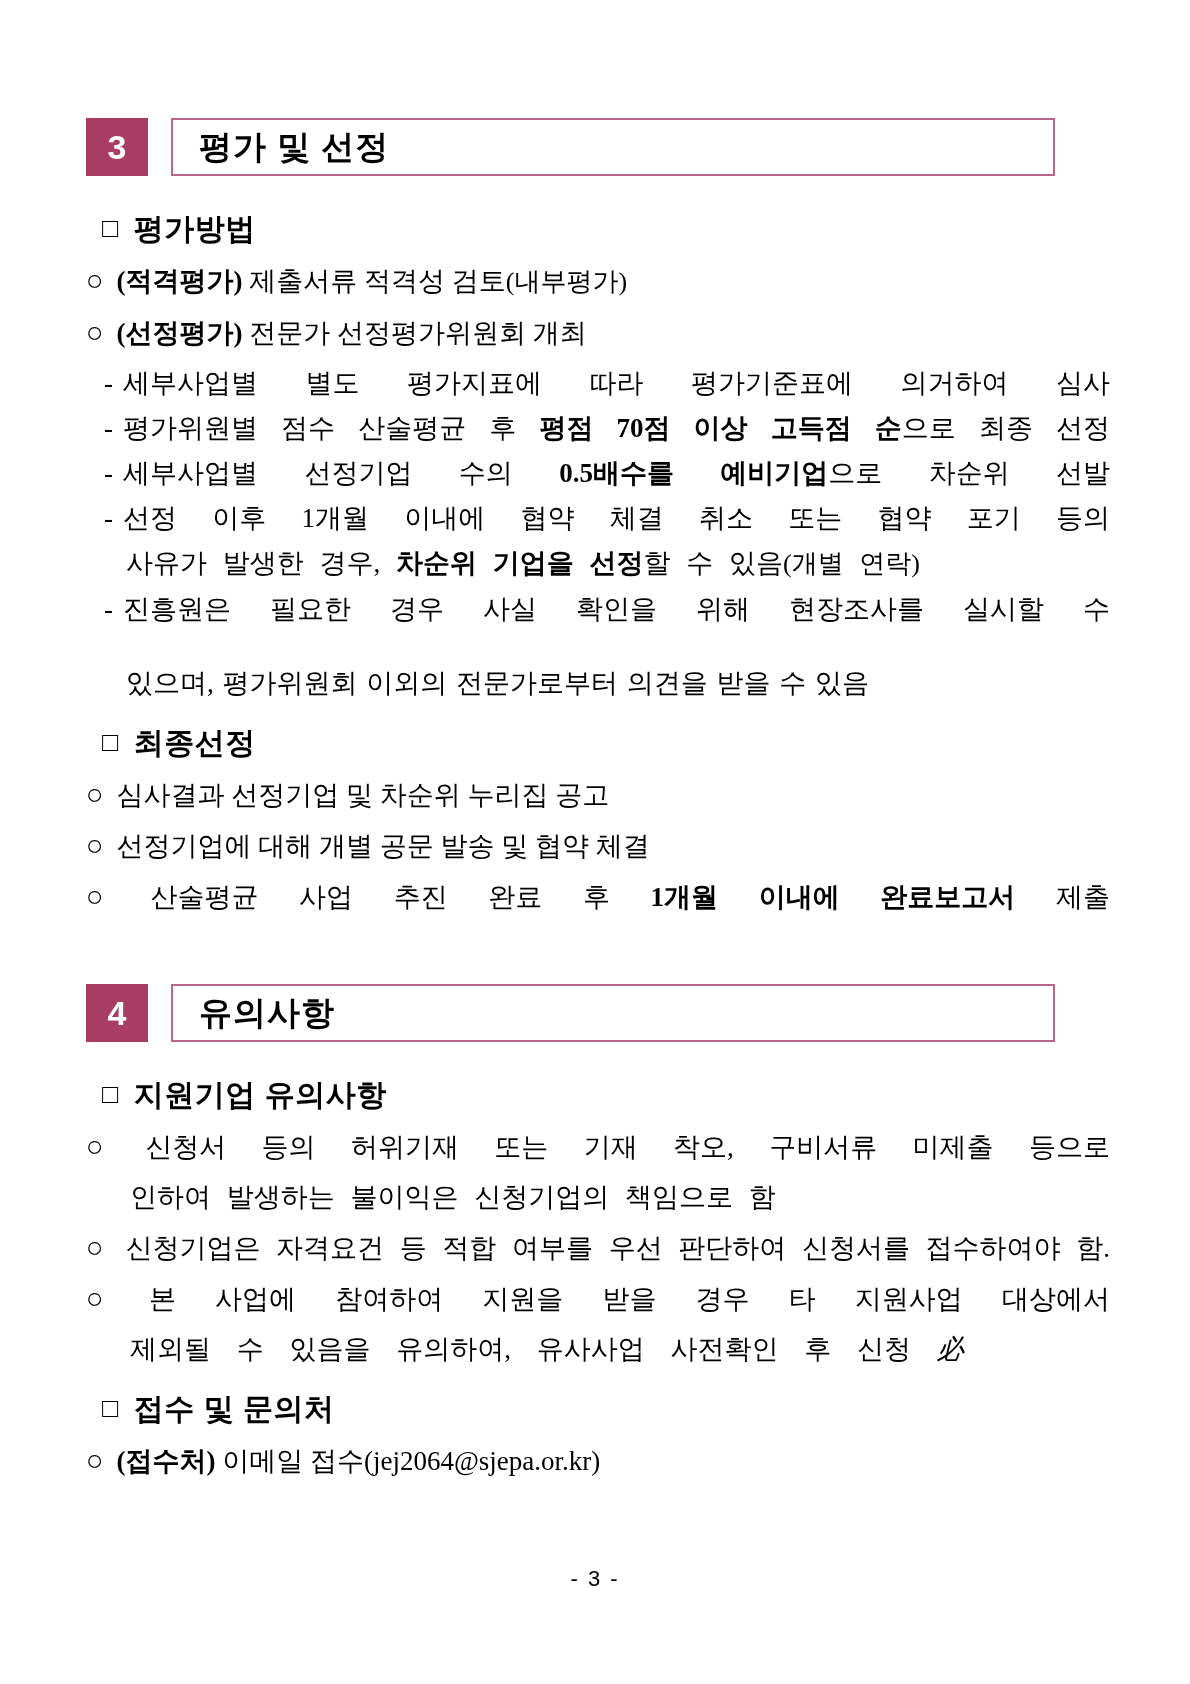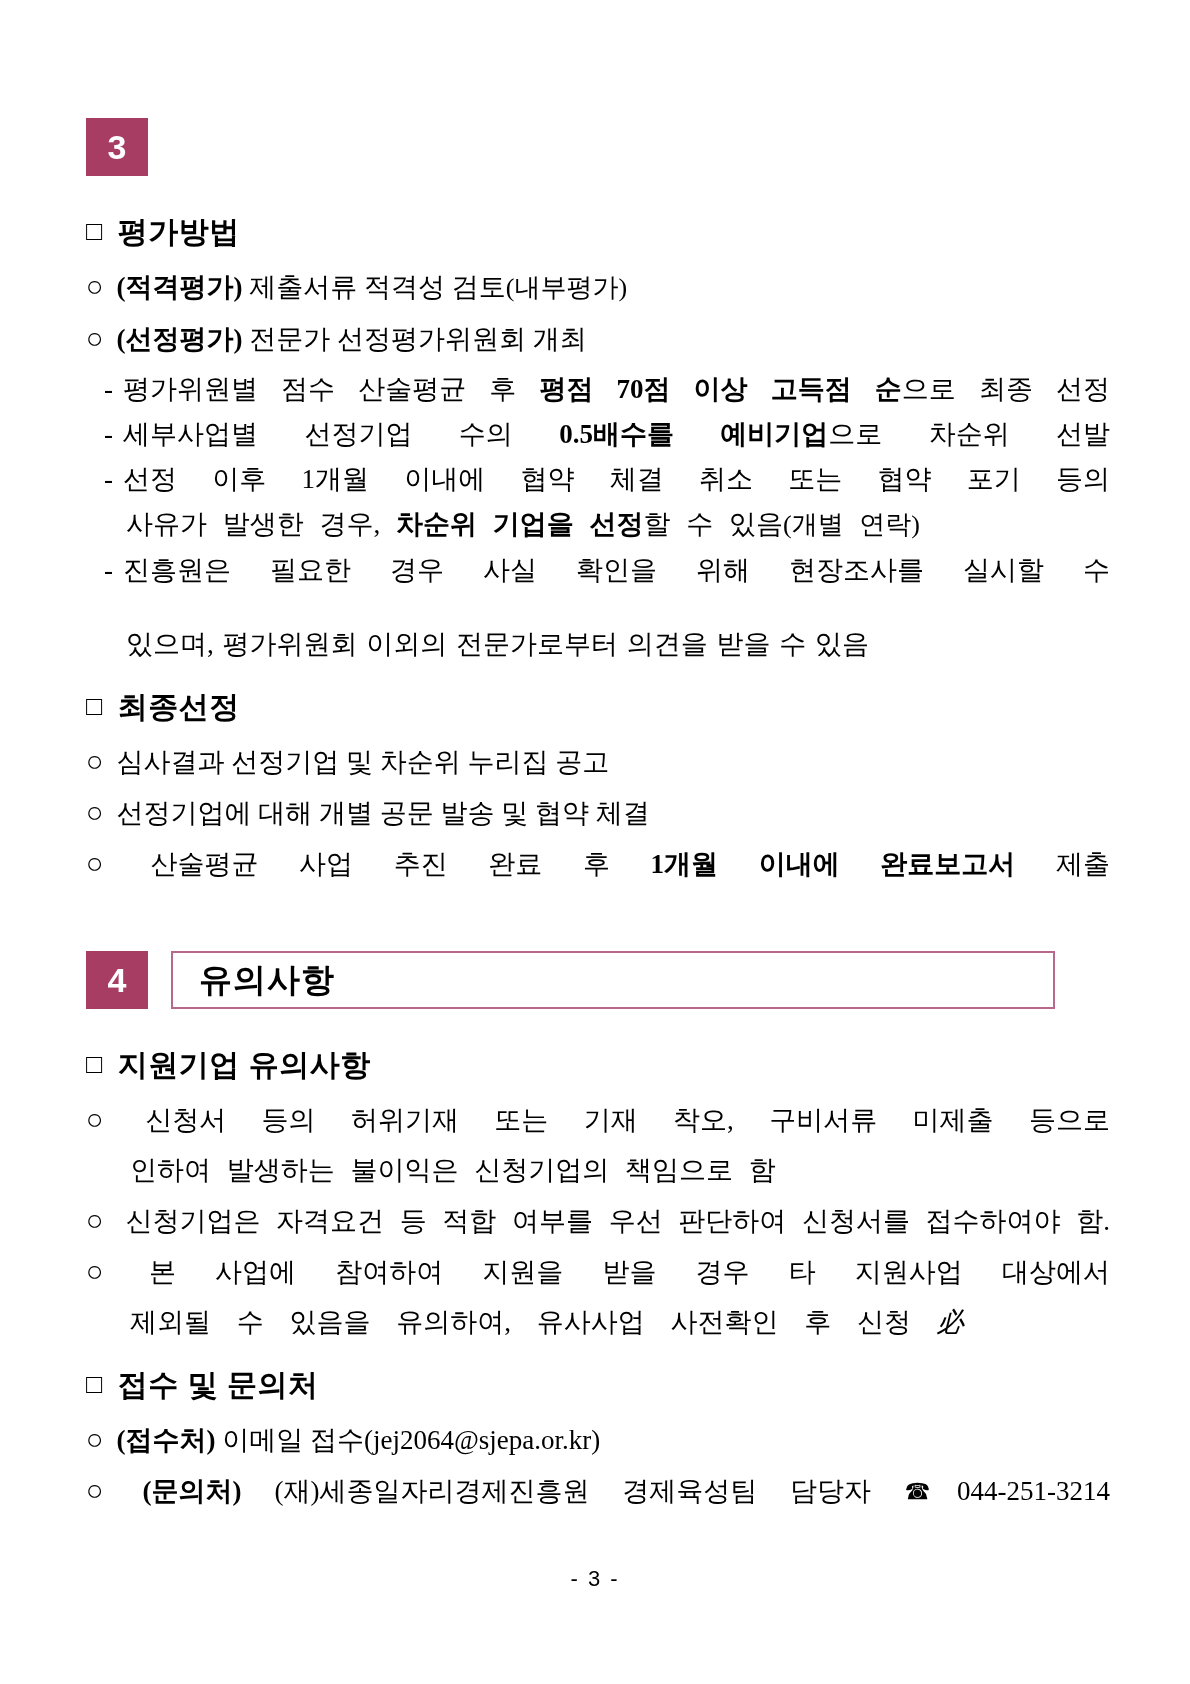--- a/index.html
+++ b/index.html
@@ -27,22 +27,22 @@
     border:2px solid var(--box-border,#b7698c);
     display:flex;align-items:center;padding-left:26px;
     font-family:"Liberation Sans","DejaVu Sans",sans-serif;
     font-weight:800;font-size:33px;letter-spacing:1px;
   }
   .hdr.sec4{margin-top:70px;}
 
   
   .h2{
     font-family:"Liberation Sans","DejaVu Sans",sans-serif;
-    font-weight:800;font-size:30px;line-height:40px;
-    margin:26px 0 16px 0;letter-spacing:.5px;
+    font-weight:800;font-size:30px;line-height:34px;
+    margin:26px 0 16px 16px;letter-spacing:.5px;
   }
   .hdr + .h2{margin-top:0;}
   .h2 .sq{font-weight:400;font-size:27px;margin-right:15px;position:relative;top:-2px;}
 
   
   .line{font-size:27px;line-height:34px;margin-bottom:16px;}
   .line b{font-weight:700;}
   .line i{font-style:italic;}
   .just{text-align:justify;text-align-last:justify;}
   .dash{padding-left:18px;margin-bottom:11px;}
@@ -62,28 +62,32 @@
   }
 </style>
 </head>
 <body>
 
 <div class="page">
   <div class="content">
 
     <div class="hdr">
       <div class="badge">3</div>
+      <div class="titlebox">
+          <span>평가 및 선정</span>
+        </div>
     </div>
 
     <div class="h2"><span class="sq">□</span><span>평가방법</span></div>
 
     <div class="line"><span class="bullet-o">○</span><b>(적격평가)</b><span> 제출서류 적격성 검토</span><span class="small">(내부평가)</span></div>
 
     <div class="line"><span class="bullet-o">○</span><b>(선정평가)</b><span> 전문가 선정평가위원회 개최</span></div>
 
+    <div class="line dash just"><span class="bullet-d">-</span><span>세부사업별 별도 평가지표에 따라 평가기준표에 의거하여 심사</span></div>
 
     <div class="line dash just"><span class="bullet-d">-</span><span>평가위원별 점수 산술평균 후 </span><b>평점 70점 이상 고득점 순</b><span>으로 최종 선정</span></div>
 
     <div class="line dash just"><span class="bullet-d">-</span><span>세부사업별 선정기업 수의 </span><b>0.5배수를 예비기업</b><span>으로 차순위 선발</span></div>
 
     <div class="line dash just"><span class="bullet-d">-</span><span>선정 이후 1개월 이내에 협약 체결 취소 또는 협약 포기 등의</span></div>
     <div class="line cont-d ws-b"><span>사유가 발생한 경우, </span><b>차순위 기업을 선정</b><span>할 수 있음</span><span class="small">(개별 연락)</span></div>
 
     <div class="line dash just"><span class="bullet-d">-</span><span>진흥원은 필요한 경우 사실 확인을 위해 현장조사를 실시할 수</span></div>
     <div class="line cont-d ws-a"><span>있으며, 평가위원회 이외의 전문가로부터 의견을 받을 수 있음</span></div>
@@ -110,18 +114,17 @@
 
     <div class="line just"><span class="bullet-o">○</span><span>신청기업은 자격요건 등 적합 여부를 우선 판단하여 신청서를 접수하여야 함.</span></div>
 
     <div class="line just"><span class="bullet-o">○</span><span>본 사업에 참여하여 지원을 받을 경우 타 지원사업 대상에서</span></div>
     <div class="line cont-o ws-c"><span>제외될 수 있음을 유의하여, 유사사업 사전확인 후 신청 </span><i>必</i></div>
 
     <div class="h2"><span class="sq">□</span><span>접수 및 문의처</span></div>
 
     <div class="line"><span class="bullet-o">○</span><b>(접수처)</b><span> 이메일 접수</span><span>(jej2064@sjepa.or.kr)</span></div>
 
-    <div class="line just"><span class="bullet-o">○</span><b>(문의처)</b><span> (재)세종일자리경제진흥원 경제육성팀 담당자 </span><span>☎</span><span>044-251-3214</span></div>
 
   </div>
 
   <div class="footer">- 3 -</div>
 </div>
 
 </body></html>

